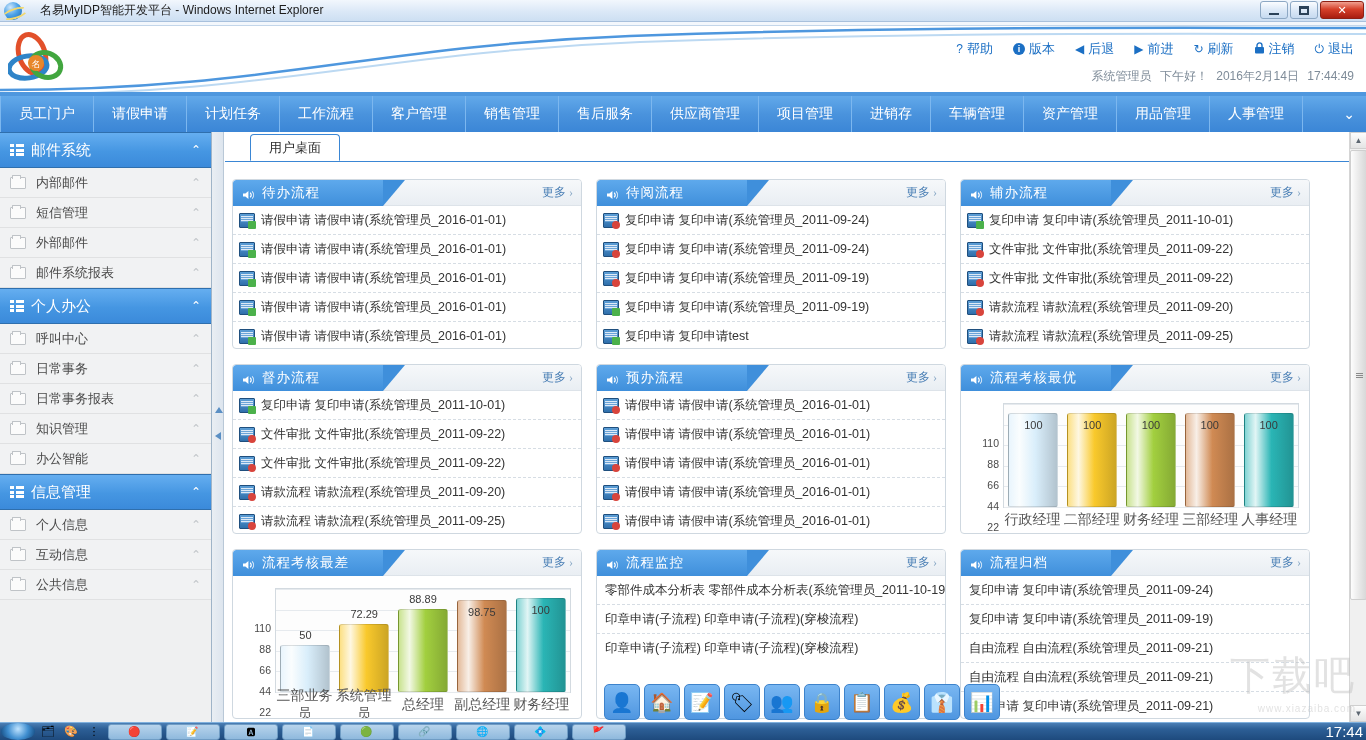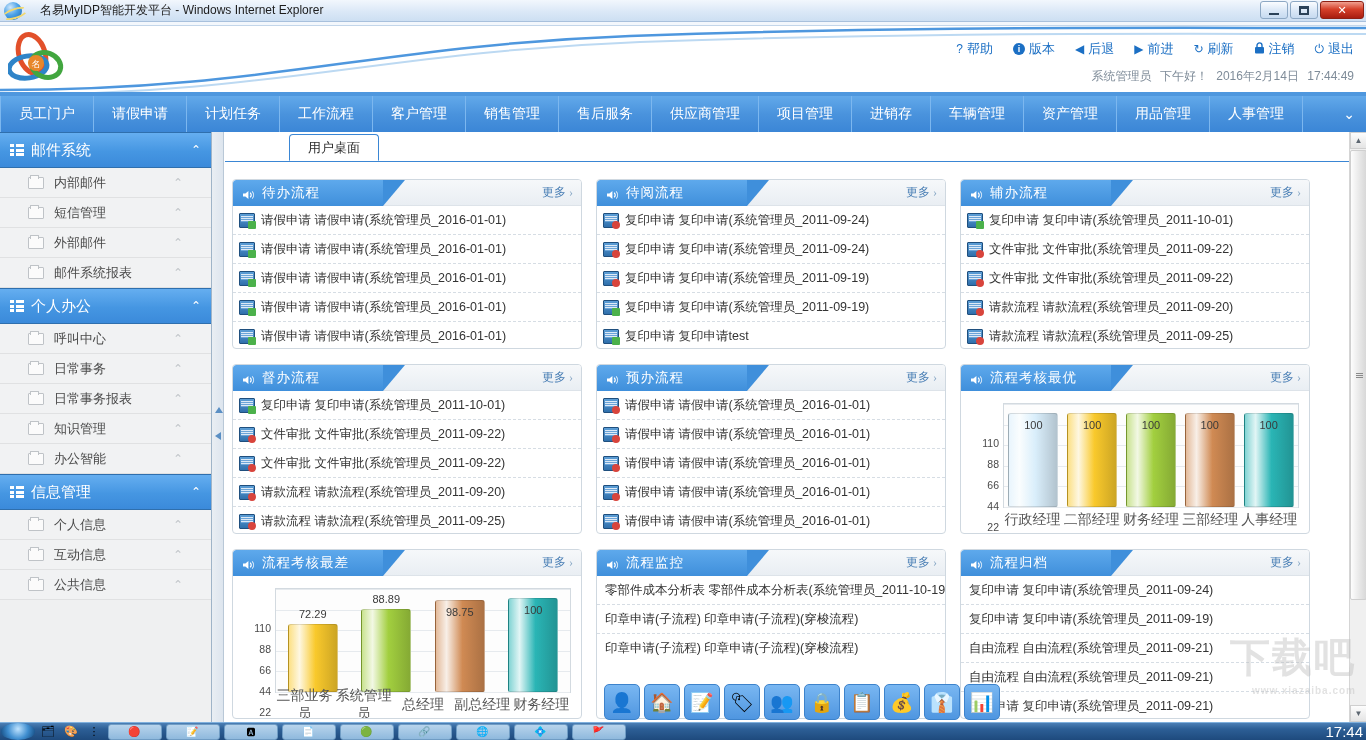--- a/index.html
+++ b/index.html
@@ -145,21 +145,21 @@
       linear-gradient(#fff,#fff) 0 0 / 4px 3px no-repeat,
       linear-gradient(#fff,#fff) 6px 0 / 8px 3px no-repeat,
       linear-gradient(#fff,#fff) 0 4.5px / 4px 3px no-repeat,
       linear-gradient(#fff,#fff) 6px 4.5px / 8px 3px no-repeat,
       linear-gradient(#fff,#fff) 0 9px / 4px 3px no-repeat,
       linear-gradient(#fff,#fff) 6px 9px / 8px 3px no-repeat;
   }
   .side-group .grp-label { flex: 1; }
   .chev { font-size: 12px; color: #ffffff; }
   .side-item {
-    height: 30px; display: flex; align-items: center; padding: 0 28px;
+    height: 30px; display: flex; align-items: center; padding: 0 10px;
     font-size: 13px; color: #4a4a4a; cursor: pointer;
     border-bottom: 1px solid #e0e1e2; background: #f1f2f3;
   }
   .side-item .folder-ico {
     width: 16px; height: 12px; margin-right: 10px; flex: none; position: relative;
     background: #fbfbfb; border: 1px solid #bfc3c7; border-radius: 1px;
   }
   .side-item .folder-ico::before {
     content: ""; position: absolute; left: 1px; top: -3px; width: 7px; height: 3px;
     background: #fbfbfb; border: 1px solid #bfc3c7; border-bottom: none;
@@ -191,21 +191,21 @@
     background: #ffffff; overflow: hidden;
   }
   #tabstrip {
     position: absolute; left: 0; top: 2px; width: 1124px; height: 28px;
     border-bottom: 1px solid #3a86d4;
   }
   .tab {
     position: absolute; left: 25px; top: 0; height: 27px; padding: 0 18px;
     display: flex; align-items: center; font-size: 13px; color: #2b2b2b;
     background: #ffffff; border: 1px solid #3a86d4; border-bottom-color: #fff;
-    border-radius: 4px 4px 0 0; cursor: pointer; margin-left: 39px;
+    border-radius: 4px 4px 0 0; cursor: pointer;
   }
 
   #panel-grid {
     position: absolute; left: 7px; top: 47px; width: 1110px; height: 545px;
     display: grid; grid-template-columns: repeat(3, 364px);
     grid-auto-rows: 185px; gap: 0 0;
   }
   .panel {
     width: 350px; height: 170px; margin: 0 14px 15px 0;
     border: 1px solid #cfd8e0; border-radius: 4px; background: #ffffff;
@@ -328,22 +328,22 @@
   }
   #sb-thumb::after {
     content: ""; position: absolute; left: 5px; top: 50%; width: 7px; height: 5px;
     margin-top: -2px;
     background: repeating-linear-gradient(180deg,#8a8a8a 0 1px, transparent 1px 2px);
   }
   #sb-down { position: absolute; left: 0; bottom: 0; }
 
   
   #watermark {
-    position: absolute; right: 10px; bottom: 44px; z-index: 25;
-    font-size: 40px; color: rgba(190,190,190,0.45); font-weight: bold;
+    position: absolute; right: 10px; bottom: 26px; z-index: 25;
+    font-size: 40px; color: rgba(190,190,190,0.45); font-weight: normal;
     letter-spacing: 2px; pointer-events: none;
     font-family: "Liberation Sans", sans-serif;
   }
   #watermark small { display:block; font-size: 10px; letter-spacing: 1px; text-align: right; }
 
   
   #taskbar {
     position: absolute; left: 0; bottom: 0; width: 1366px; height: 18px;
     background: linear-gradient(180deg,#4b7fb5 0%, #2d5f96 35%, #1e4a7d 100%);
     border-top: 1px solid #7fb0dd;
@@ -890,20 +890,25 @@
                 </div>
                 <div class="chart-plot">
                   <div class="gridline" style="top:100%"></div>
                   <div class="gridline" style="top:80%"></div>
                   <div class="gridline" style="top:60%"></div>
                   <div class="gridline" style="top:40%"></div>
                   <div class="gridline" style="top:20%"></div>
                   <div class="gridline" style="top:0%"></div>
                   <div class="bars">
                     <div class="barcol">
+                      <div class="bar" style="height:45.45454545454545%;background:linear-gradient(90deg, rgb(233,245,253) 0%, rgb(250,253,254) 22%, #d9eefb 55%, rgb(178,195,206) 100%)">
+                        <span class="val above">50</span>
+                      </div>
+                    </div>
+                    <div class="barcol">
                       <div class="bar" style="height:65.71818181818182%;background:linear-gradient(90deg, rgb(252,224,133) 0%, rgb(254,247,225) 22%, #f9c92c 55%, rgb(204,165,36) 100%)">
                         <span class="val above">72.29</span>
                       </div>
                     </div>
                     <div class="barcol">
                       <div class="bar" style="height:80.80909090909091%;background:linear-gradient(90deg, rgb(201,227,144) 0%, rgb(242,248,228) 22%, #a2cf3f 55%, rgb(133,170,52) 100%)">
                         <span class="val above">88.89</span>
                       </div>
                     </div>
                     <div class="barcol">

